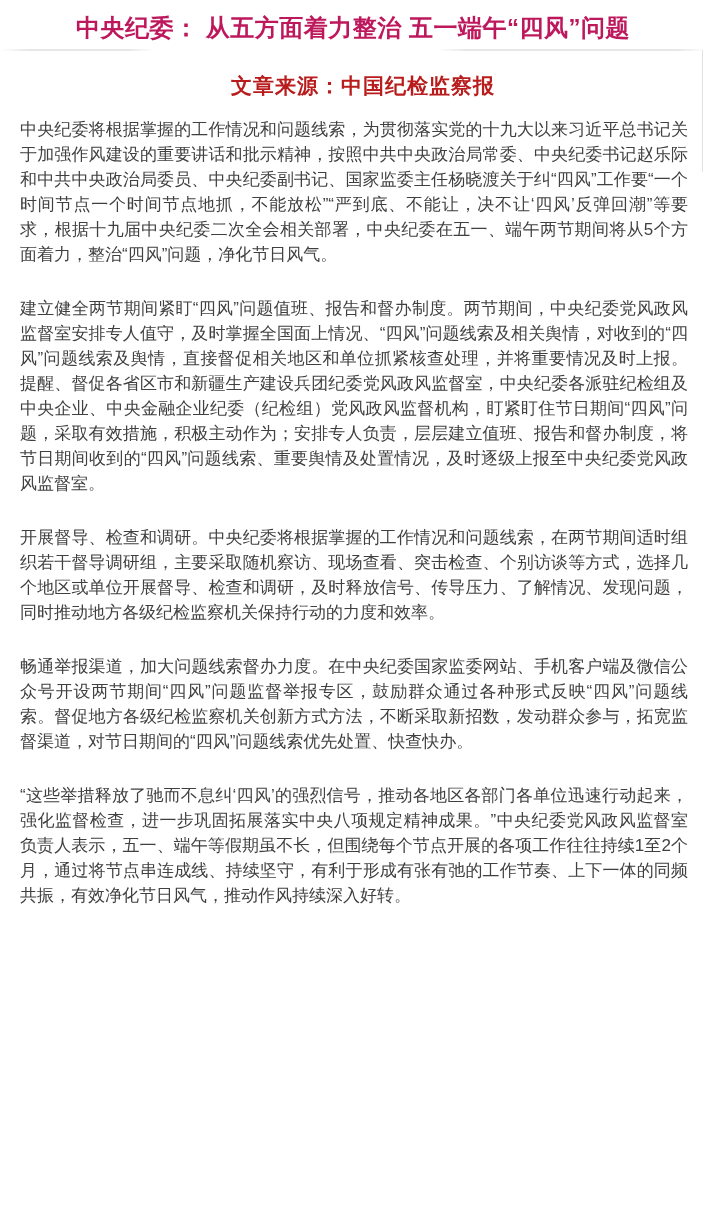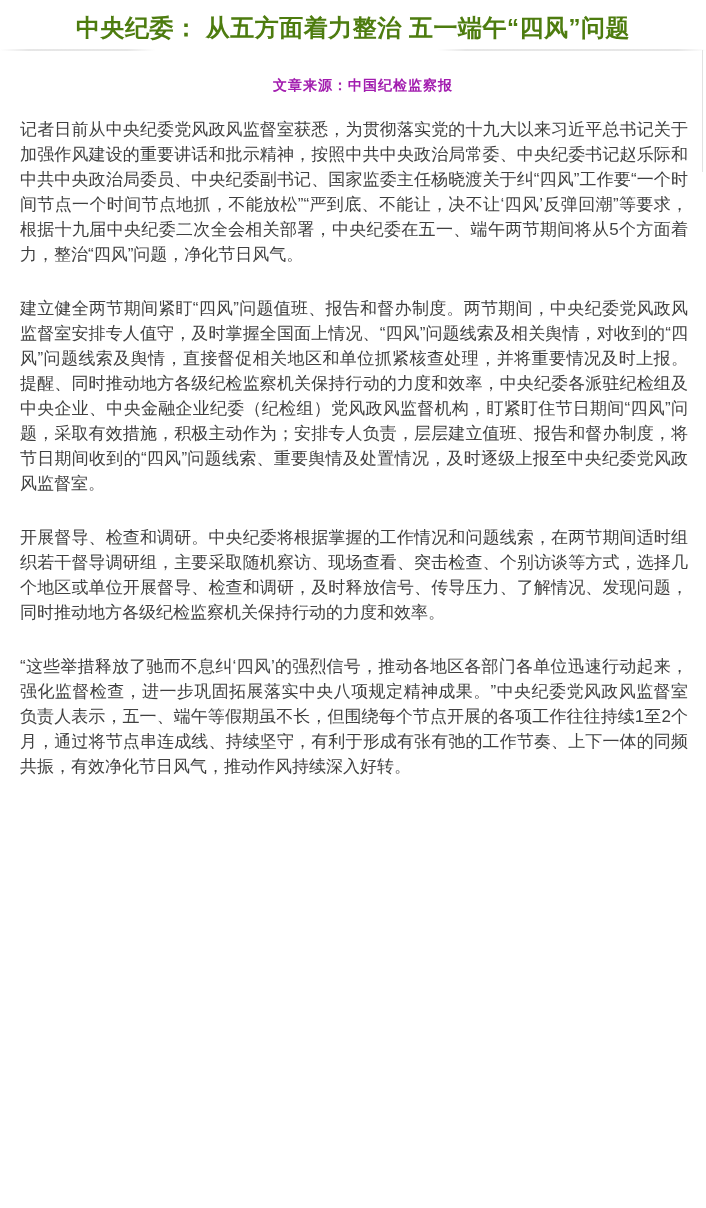--- a/index.html
+++ b/index.html
@@ -18,46 +18,46 @@
     width: 706px;
     position: relative;
   }
   .article-title {
     margin: 0;
     padding: 13px 40px 6px 40px;
     font-size: 24px;
     line-height: 30px;
     font-weight: bold;
     letter-spacing: 0.5px;
-    color: #4d7c0f;
+    color: #be185d;
     text-align: center;
     font-family: "Liberation Sans", "DejaVu Sans", sans-serif;
   }
   
   .title-divider {
     height: 2px;
     margin-top: 0;
     background: linear-gradient(to right,
       rgba(230,230,230,0) 0%,
       rgba(228,228,228,0.9) 4%,
       rgba(228,228,228,0.9) 18%,
       rgba(230,230,230,0) 22%,
       rgba(230,230,230,0) 62%,
       rgba(228,228,228,0.9) 66%,
       rgba(228,228,228,0.9) 96%,
       rgba(230,230,230,0) 100%);
   }
   .article-source {
     margin-top: 24px;
     text-align: center;
-    font-size: 14px;
+    font-size: 21px;
     line-height: 22px;
     font-weight: bold;
     letter-spacing: 1px;
-    color: #a21caf;
+    color: #b91c1c;
     font-family: "Liberation Serif", "DejaVu Serif", serif;
     margin-left: 20px;
   }
   .article-body {
     margin-top: 20px;
     padding: 0 18px 0 20px;
     font-size: 17px;
     line-height: 25px;
     color: #404040;
     text-align: justify;
@@ -83,21 +83,22 @@
 
 <div class="page">
 
   <h1 class="article-title">中央纪委： 从五方面着力整治 五一端午“四风”问题</h1>
 
   <div class="title-divider"></div>
 
   <div class="article-source">文章来源：中国纪检监察报</div>
 
   <div class="article-body">
-    <p>记者日前从中央纪委党风政风监督室获悉，为贯彻落实党的十九大以来习近平总书记关于加强作风建设的重要讲话和批示精神，按照中共中央政治局常委、中央纪委书记赵乐际和中共中央政治局委员、中央纪委副书记、国家监委主任杨晓渡关于纠“四风”工作要“一个时间节点一个时间节点地抓，不能放松”“严到底、不能让，决不让‘四风’反弹回潮”等要求，根据十九届中央纪委二次全会相关部署，中央纪委在五一、端午两节期间将从5个方面着力，整治“四风”问题，净化节日风气。</p>
-    <p>建立健全两节期间紧盯“四风”问题值班、报告和督办制度。两节期间，中央纪委党风政风监督室安排专人值守，及时掌握全国面上情况、“四风”问题线索及相关舆情，对收到的“四风”问题线索及舆情，直接督促相关地区和单位抓紧核查处理，并将重要情况及时上报。提醒、同时推动地方各级纪检监察机关保持行动的力度和效率，中央纪委各派驻纪检组及中央企业、中央金融企业纪委（纪检组）党风政风监督机构，盯紧盯住节日期间“四风”问题，采取有效措施，积极主动作为；安排专人负责，层层建立值班、报告和督办制度，将节日期间收到的“四风”问题线索、重要舆情及处置情况，及时逐级上报至中央纪委党风政风监督室。</p>
+    <p>中央纪委将根据掌握的工作情况和问题线索，为贯彻落实党的十九大以来习近平总书记关于加强作风建设的重要讲话和批示精神，按照中共中央政治局常委、中央纪委书记赵乐际和中共中央政治局委员、中央纪委副书记、国家监委主任杨晓渡关于纠“四风”工作要“一个时间节点一个时间节点地抓，不能放松”“严到底、不能让，决不让‘四风’反弹回潮”等要求，根据十九届中央纪委二次全会相关部署，中央纪委在五一、端午两节期间将从5个方面着力，整治“四风”问题，净化节日风气。</p>
+    <p>建立健全两节期间紧盯“四风”问题值班、报告和督办制度。两节期间，中央纪委党风政风监督室安排专人值守，及时掌握全国面上情况、“四风”问题线索及相关舆情，对收到的“四风”问题线索及舆情，直接督促相关地区和单位抓紧核查处理，并将重要情况及时上报。提醒、督促各省区市和新疆生产建设兵团纪委党风政风监督室，中央纪委各派驻纪检组及中央企业、中央金融企业纪委（纪检组）党风政风监督机构，盯紧盯住节日期间“四风”问题，采取有效措施，积极主动作为；安排专人负责，层层建立值班、报告和督办制度，将节日期间收到的“四风”问题线索、重要舆情及处置情况，及时逐级上报至中央纪委党风政风监督室。</p>
     <p>开展督导、检查和调研。中央纪委将根据掌握的工作情况和问题线索，在两节期间适时组织若干督导调研组，主要采取随机察访、现场查看、突击检查、个别访谈等方式，选择几个地区或单位开展督导、检查和调研，及时释放信号、传导压力、了解情况、发现问题，同时推动地方各级纪检监察机关保持行动的力度和效率。</p>
+    <p>畅通举报渠道，加大问题线索督办力度。在中央纪委国家监委网站、手机客户端及微信公众号开设两节期间“四风”问题监督举报专区，鼓励群众通过各种形式反映“四风”问题线索。督促地方各级纪检监察机关创新方式方法，不断采取新招数，发动群众参与，拓宽监督渠道，对节日期间的“四风”问题线索优先处置、快查快办。</p>
     <p>“这些举措释放了驰而不息纠‘四风’的强烈信号，推动各地区各部门各单位迅速行动起来，强化监督检查，进一步巩固拓展落实中央八项规定精神成果。”中央纪委党风政风监督室负责人表示，五一、端午等假期虽不长，但围绕每个节点开展的各项工作往往持续1至2个月，通过将节点串连成线、持续坚守，有利于形成有张有弛的工作节奏、上下一体的同频共振，有效净化节日风气，推动作风持续深入好转。</p>
   </div>
 
   <div class="right-edge-line"></div>
 
 </div>
 
 </body></html>

